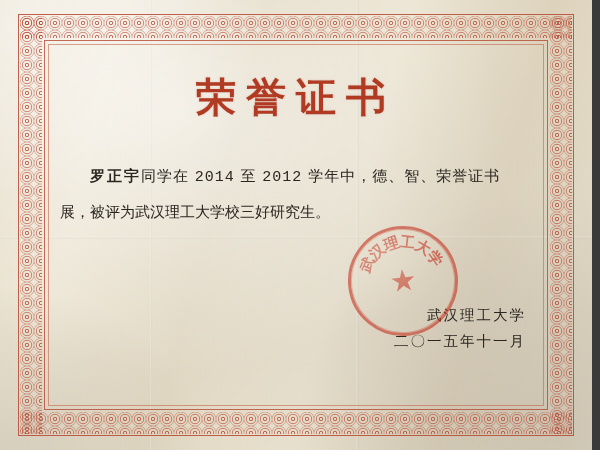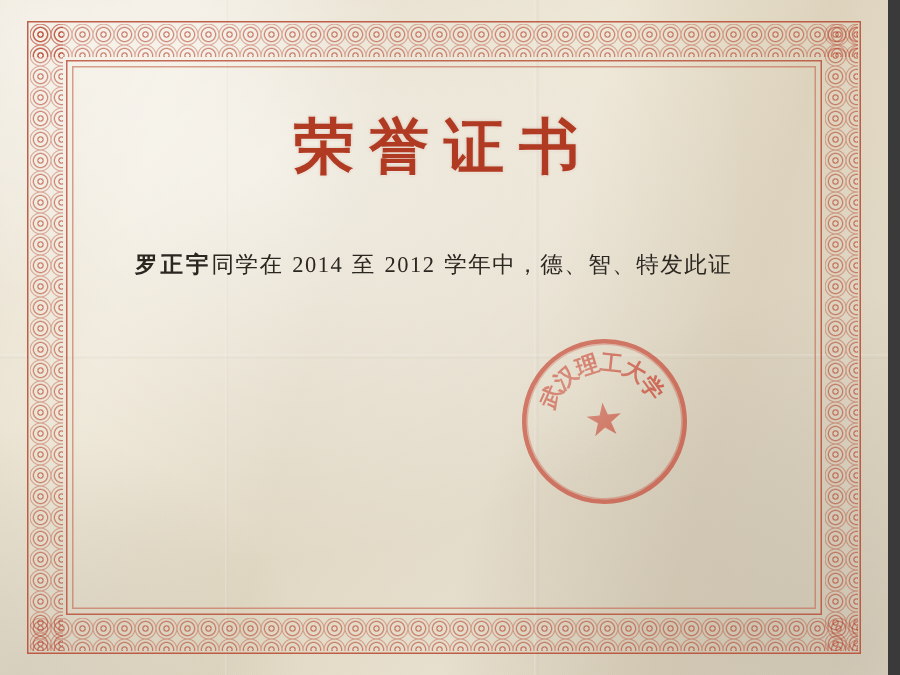--- a/index.html
+++ b/index.html
@@ -114,21 +114,21 @@
   .para {
     text-indent: 2em;
     letter-spacing: 1px;
   }
   .para.p2 { margin-top: 12px; }
   .name {
     font-weight: bold;
     letter-spacing: 2px;
   }
   .year {
-    font-family: Liberation Serif, serif;
+    font-family: Liberation Mono, monospace;
     letter-spacing: 1px;
   }
 
   .signature {
     position: absolute;
     right: 6px;
     bottom: 44px;
     text-align: right;
     font-family: "DejaVu Serif", serif;
     color: #2a2620;
@@ -199,24 +199,29 @@
   <div class="band right"></div>
   <div class="border-inner"></div>
   <div class="border-inner2"></div>
 
   <div class="content">
 
     <div class="title">荣誉证书</div>
 
     <div class="body-text">
       <div class="para p1">
-        <span class="name">罗正宇</span><span>同学在 </span><span class="year">2014</span><span> 至 </span><span class="year">2012</span><span> 学年中，德、智、特发此证</span>
+        <span class="name">罗正宇</span><span>同学在 </span><span class="year">2014</span><span> 至 </span><span class="year">2012</span><span> 学年中，德、智、荣誉证书</span>
       </div>
+      <div>展，被评为武汉理工大学校三好研究生。</div>
     </div>
 
+    <div class="signature">
+      <div>武汉理工大学</div>
+      <div>二〇一五年十一月</div>
+    </div>
 
     <div class="seal">
       <div class="seal-text">
         <span style="transform: rotate(-60deg) translate(0,-40px) rotate(0deg) translate(-7px,-8px);">武</span>
         <span style="transform: rotate(-36deg) translate(0,-40px) rotate(0deg) translate(-7px,-8px);">汉</span>
         <span style="transform: rotate(-12deg) translate(0,-40px) rotate(0deg) translate(-7px,-8px);">理</span>
         <span style="transform: rotate(12deg) translate(0,-40px) rotate(0deg) translate(-7px,-8px);">工</span>
         <span style="transform: rotate(36deg) translate(0,-40px) rotate(0deg) translate(-7px,-8px);">大</span>
         <span style="transform: rotate(60deg) translate(0,-40px) rotate(0deg) translate(-7px,-8px);">学</span>
       </div>

